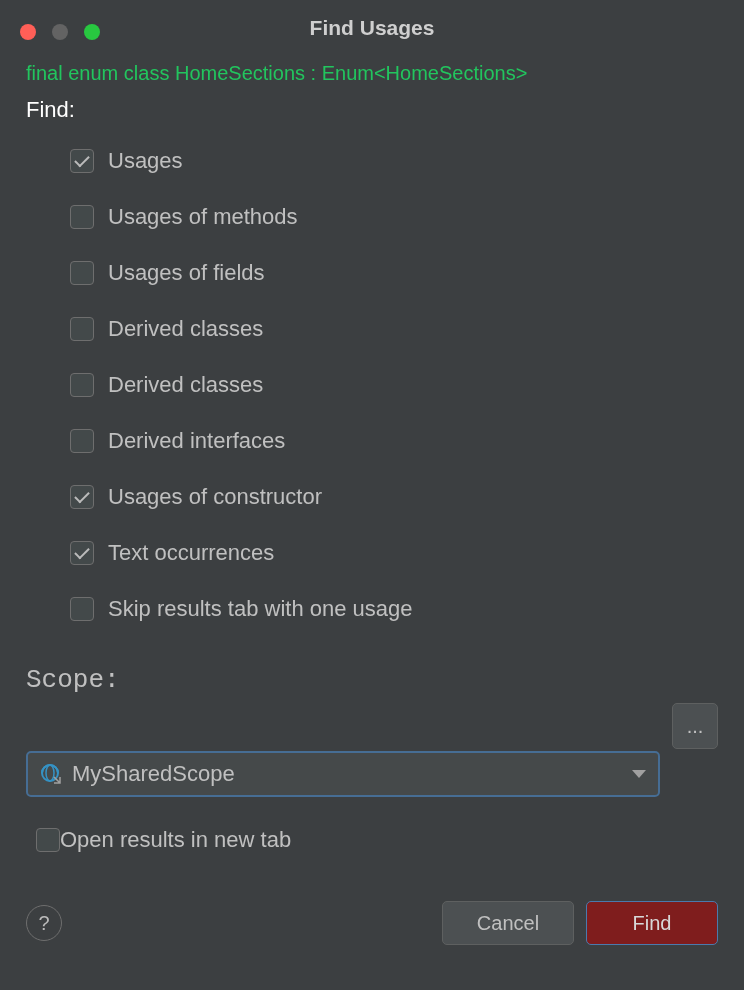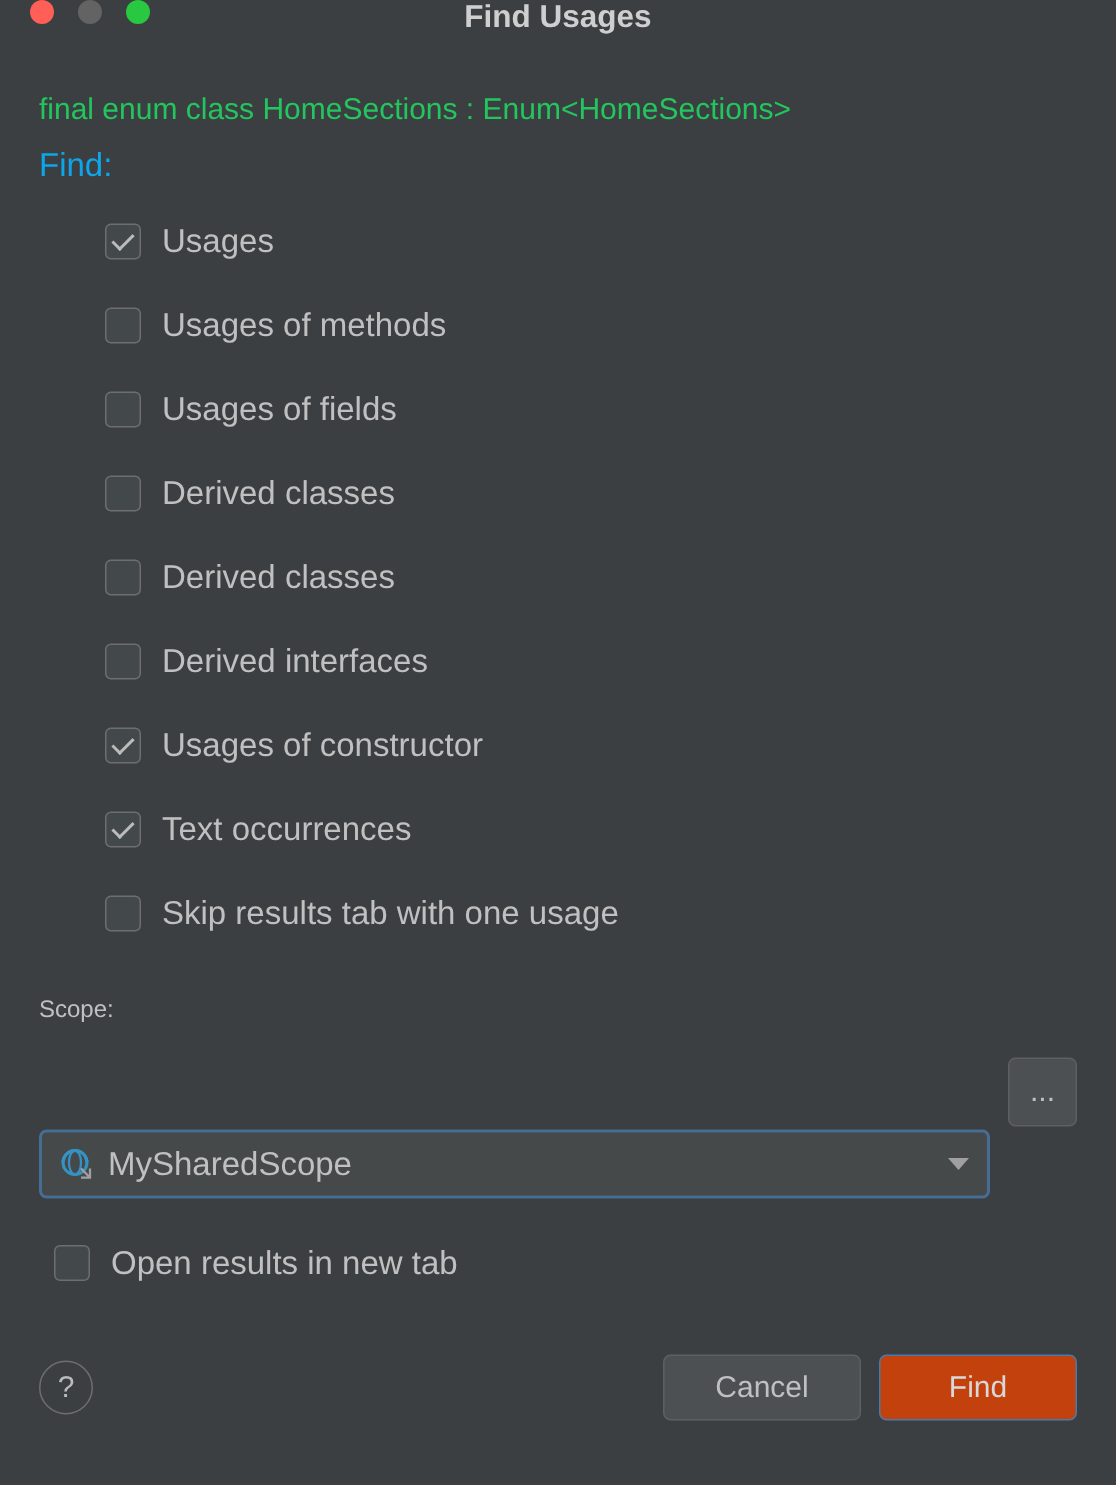--- a/index.html
+++ b/index.html
@@ -11,21 +11,21 @@
       background: #3c3f41;
       font-family: -apple-system, BlinkMacSystemFont, "Segoe UI", sans-serif;
       color: #bbbbbb;
       width: 744px;
       height: 990px;
       overflow: hidden;
     }
     .titlebar {
       height: 40px;
       display: flex;
-      align-items: flex-start;
+      align-items: flex-end;
       padding: 0 20px;
       border-top-left-radius: 10px;
       border-top-right-radius: 10px;
       position: relative;
     }
     .traffic-lights {
       display: flex;
       gap: 16px;
       align-items: center;
     }
@@ -47,21 +47,21 @@
     }
     .content {
       padding: 22px 26px 0 26px;
     }
     .declaration {
       font-size: 20px;
       color: #22c55e;
     }
     .find-label {
       font-size: 22px;
-      color: #0ea5e9;
+      color: #ffffff;
       margin-top: 12px;
       margin-bottom: 10px;
     }
     .options {
       padding-left: 44px;
     }
     .option-row {
       display: flex;
       align-items: center;
       height: 56px;
@@ -89,23 +89,24 @@
       transform: rotate(45deg) translate(-1px, -1px);
     }
     .option-label {
       font-size: 22px;
       color: #c0c0c0;
     }
     .scope-section {
       margin-top: 28px;
     }
     .scope-label {
-      font-size: 16px;
-      color: #c0c0c0;
-      margin-bottom: 22px;
+      font-size: 26px;
+      color: #c0c0c0;
+      margin-bottom: 8px;
+      font-family: Liberation Mono, monospace;
     }
     .scope-row {
       display: flex;
       gap: 12px;
       align-items: stretch;
     }
     .scope-dropdown {
       flex: 1;
       height: 46px;
       border: 2px solid #466d94;
@@ -148,21 +149,20 @@
       background: #4c5052;
       display: flex;
       align-items: center;
       justify-content: center;
       font-size: 20px;
       color: #c0c0c0;
     }
     .bottom-checkbox {
       display: flex;
       align-items: center;
-      gap: 14px;
       margin-top: 30px;
       padding-left: 10px;
     }
     .footer {
       display: flex;
       align-items: center;
       padding: 0 26px;
       margin-top: 48px;
       gap: 12px;
     }
@@ -188,21 +188,21 @@
       align-items: center;
       justify-content: center;
       min-width: 132px;
     }
     .btn-cancel {
       background: #4c5052;
       border: 1px solid #5e6060;
       color: #c0c0c0;
     }
     .btn-primary {
-      background: #c2410c;
+      background: #7f1d1d;
       border: 1px solid #4a7aad;
       color: #d8d8d8;
     }
   </style>
 </head>
 <body>
 
 <div class="titlebar">
   <div class="traffic-lights">
     <div class="traffic-light tl-close"></div>

